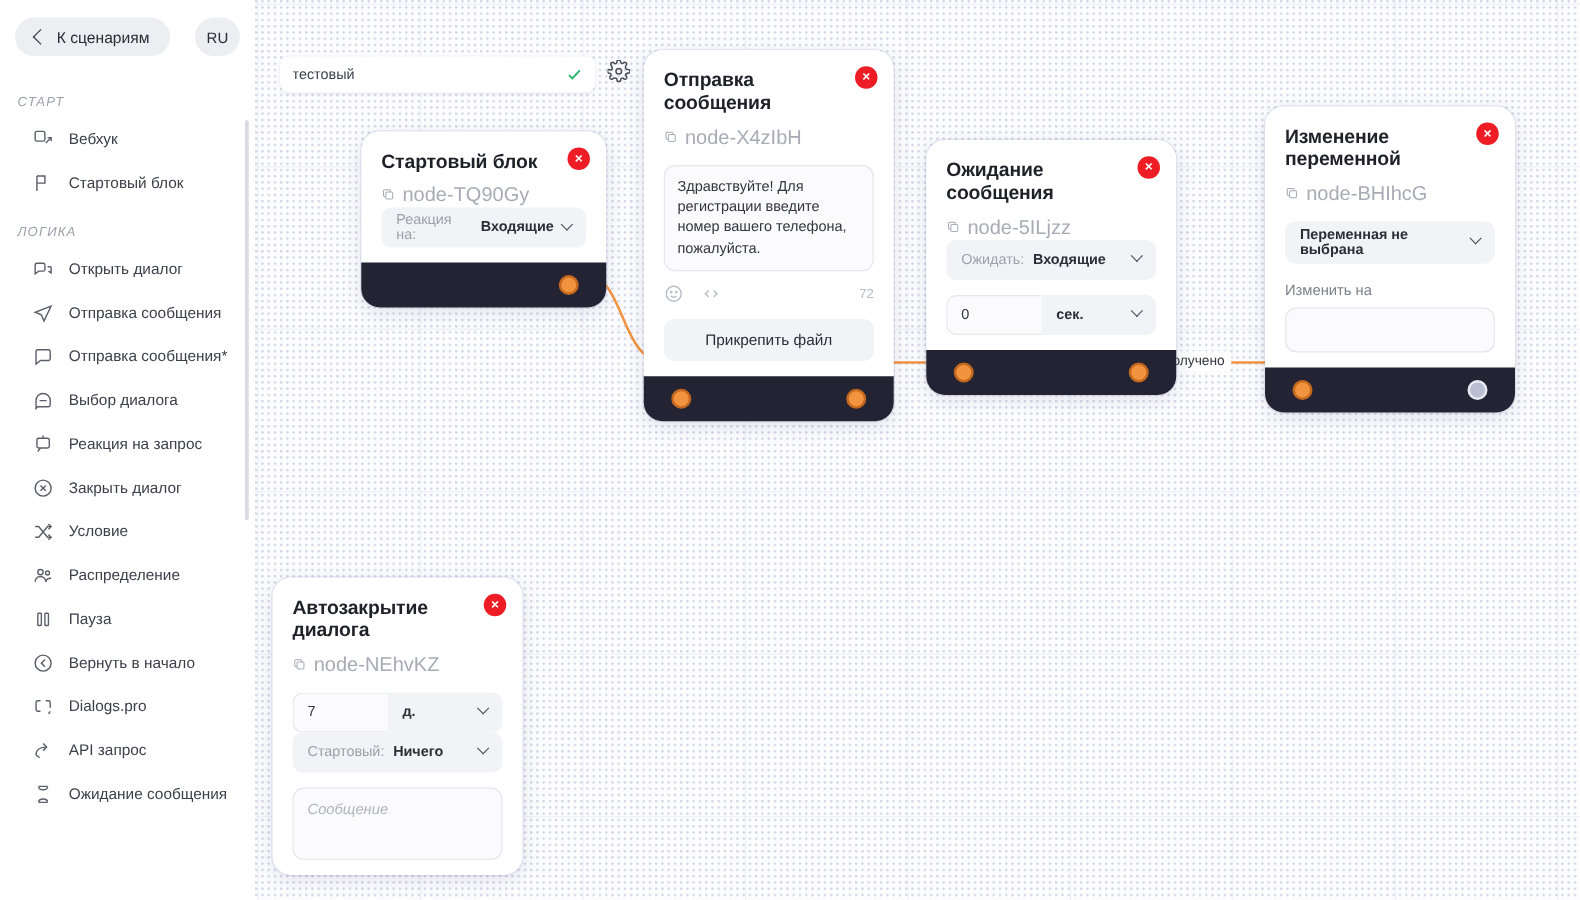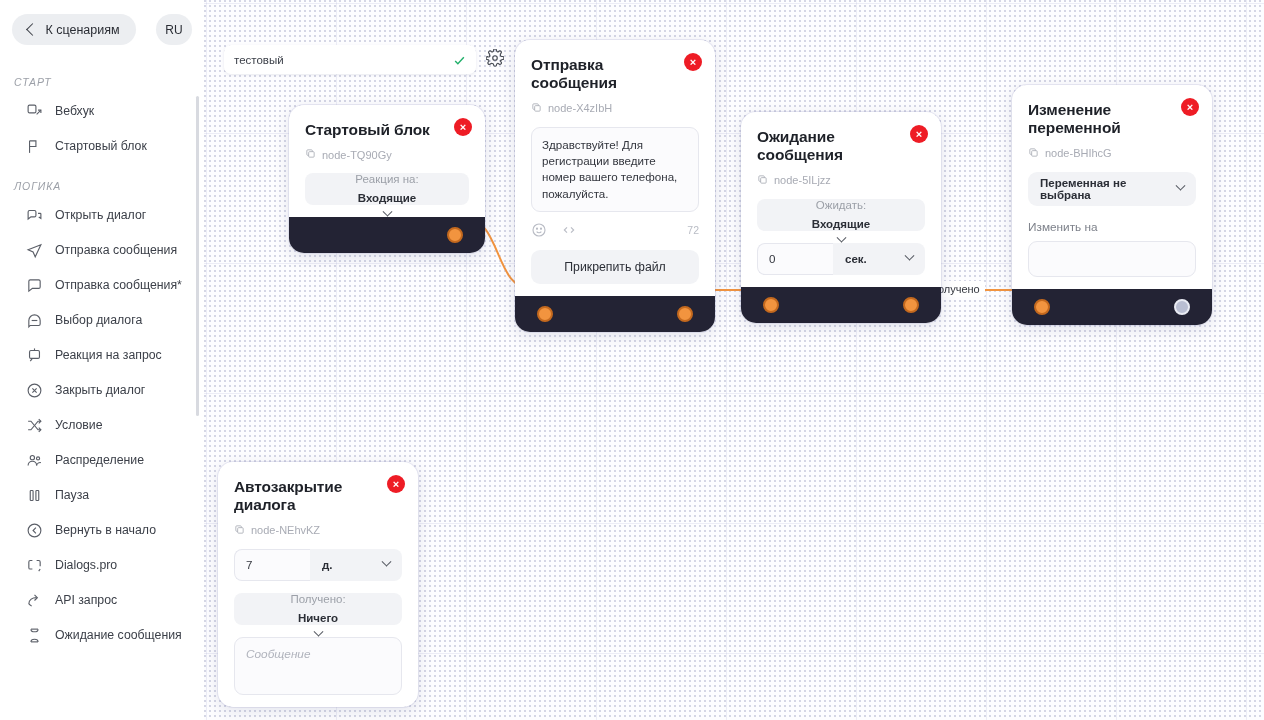--- a/index.html
+++ b/index.html
@@ -77,21 +77,21 @@
   }
 
   
   .node {
     position: absolute; z-index: 8; border-radius: 15px; background: #ffffff;
     box-shadow: 0 4px 16px rgba(50,55,105,.13), 0 0 0 1px rgba(140,145,195,.16);
     display: flex; flex-direction: column; overflow: visible;
   }
   .node-body { padding: 16px 16px 12px 16px; position: relative; flex: 1; }
   .node-title { font-size: 15.5px; font-weight: bold; color: #1e2128; line-height: 1.18; letter-spacing: -.1px; padding-right: 30px; }
-  .node-id { display: flex; align-items: center; gap: 6px; margin-top: 9px; font-size: 11px; color: #a8abb4; }
+  .node-id { display: flex; align-items: center; gap: 6px; margin-top: 9px; font-size: 16px; color: #a8abb4; }
   .node-id svg { width: 11px; height: 11px; flex: 0 0 11px; }
   .close-btn {
     position: absolute; top: 13px; right: 13px; width: 18px; height: 18px; border-radius: 50%;
     background: #ee1c25; color: #fff; display: flex; align-items: center; justify-content: center;
     font-size: 11px; font-weight: bold; cursor: pointer; line-height: 1;
   }
   .node-foot {
     position: relative; height: 36px; background: #232334;
     border-radius: 0 0 15px 15px; flex: 0 0 36px;
   }
@@ -99,22 +99,22 @@
     position: absolute; top: 50%; transform: translateY(-50%);
     width: 16px; height: 16px; border-radius: 50%;
     background: #f2943f; border: 2px solid #c4691e; cursor: pointer;
   }
   .port.idle { background: #b9bed2; border-color: #e9ebf3; }
   .port.l { left: 22px; }
   .port.r { right: 22px; }
 
   
   .fld {
-    margin-top: 12px; height: 32px; background: #f2f3f6; border-radius: 8px;
-    display: flex; align-items: center; padding: 0 12px; gap: 7px; cursor: pointer; flex-direction: column;
+    margin-top: 0; height: 32px; background: #f2f3f6; border-radius: 8px;
+    display: flex; align-items: center; padding: 0 12px; gap: 7px; cursor: pointer;
   }
   .fld-label { font-size: 11.5px; color: #9ca0a8; }
   .fld-value { font-size: 11.5px; font-weight: bold; color: #2b2e36; flex: 1; }
   .chev-d { width: 7px; height: 7px; border-right: 1.6px solid #51555e; border-bottom: 1.6px solid #51555e;
             transform: rotate(45deg) translate(-2px,-2px); flex: 0 0 7px; }
   .textarea {
     margin-top: 12px; min-height: 72px; background: #fbfbfd; border: 1px solid #e6e7ee;
     border-radius: 9px; padding: 9px 10px; font-size: 11.6px; color: #33363e; line-height: 1.42;
     cursor: text;
   }
@@ -499,21 +499,21 @@
           <span>node-NEhvKZ</span>
         </div>
         <div class="row2">
           <div class="num-in">7</div>
           <div class="unit-sel">
             <span class="fld-value">д.</span>
             <span class="chev-d"></span>
           </div>
         </div>
         <div class="fld">
-          <span class="fld-label">Получено:</span>
+          <span class="fld-label">Стартовый:</span>
           <span class="fld-value">Ничего</span>
           <span class="chev-d"></span>
         </div>
         <div class="msg-ph">Сообщение</div>
       </div>
     </section>
 
   </main>
 </div>
 

